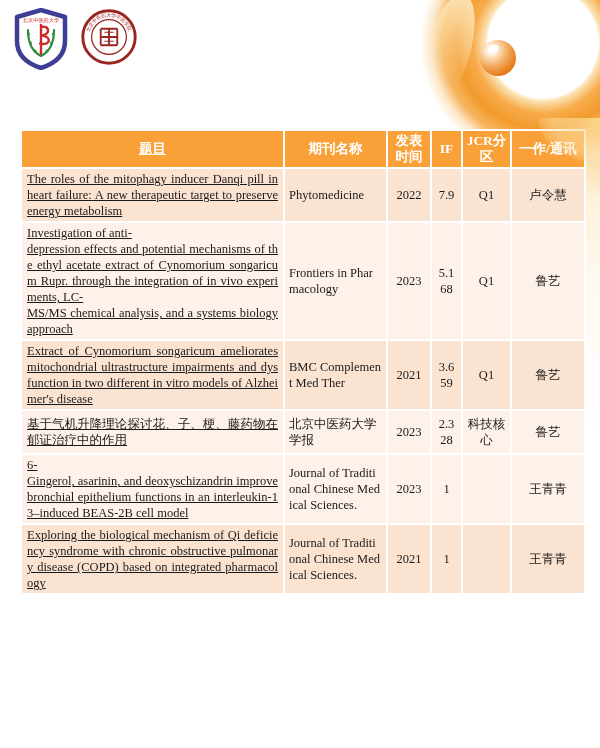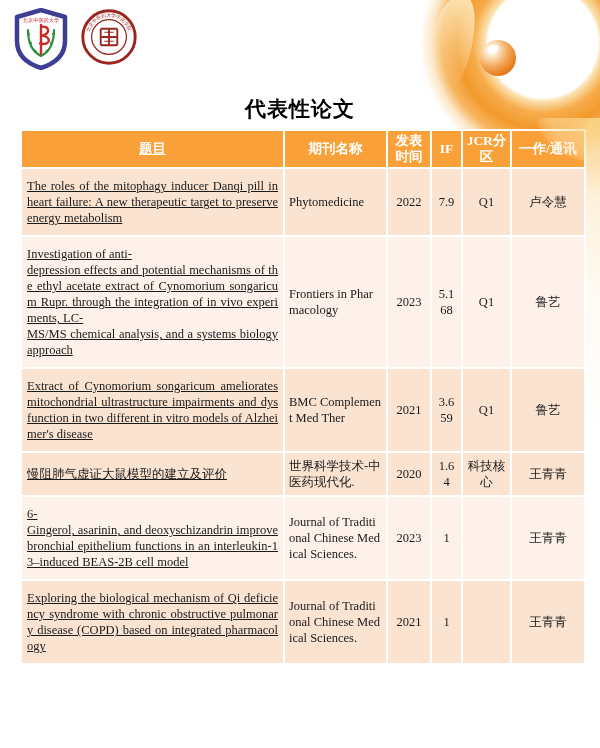--- a/index.html
+++ b/index.html
@@ -61,21 +61,21 @@
     background:var(--header-bg,#F9A138); color:var(--header-text,#FFFFFF);
     font-weight:bold; font-size:13.5px; line-height:1.2; padding:2px 1px;
     text-align:center; vertical-align:middle; word-break:break-all;
   }
   td{
     font-size:12.5px; line-height:1.28; color:var(--body-text,#1A1A1A);
     padding:5px 4px; text-align:center; vertical-align:middle; word-break:break-all;
   }
   tr.odd td{background:var(--row-odd,#FBE3D2);}
   tr.even td{background:var(--row-even,#FDF1EA);}
-  td.col-title{text-align:justify; white-space:pre-line; padding:9px 5px;}
+  td.col-title{text-align:justify; white-space:pre-line; padding:2px 5px;}
   td.col-journal{text-align:left;}
   .col-title{width:259px;text-decoration:underline;}
   .col-journal{width:99px;}
   .col-year{width:40px;text-align:center;}
   .col-if{width:27px;}
   .col-jcr{width:45px;}
   .col-author{width:70px;}
 </style>
 </head>
 <body>
@@ -108,21 +108,20 @@
           <path id="arcTop" d="M 8.5,28 A 19.5,19.5 0 1 1 47.5,28"></path>
         </defs>
       <text font-size="4.6" fill="#9A2620" font-family="Liberation Sans, sans-serif">
         <textPath href="#arcTop" startOffset="8%">北京中医药大学中药学院</textPath>
       </text>
       <path d="M20 20 H36 M20 28 H36 M20 36 H36 M20 20 V36 M28 20 V36 M36 20 V36" stroke="#9A2620" stroke-width="1.8" fill="none"></path>
       <path d="M23.5 23.5 H32.5 M23.5 32 H32.5" stroke="#9A2620" stroke-width="1" fill="none"></path>
     </svg>
   </div>
 
-  <h1 class="page-title">代表性论文</h1>
 
   <div class="table-wrap">
     <table class="papers">
       <thead>
           <tr>
             <th class="col-title">题目</th>
             <th class="col-journal">期刊名称</th>
             <th class="col-year">发表时间</th>
             <th class="col-if">IF</th>
             <th class="col-jcr">JCR分区</th>
@@ -149,27 +148,27 @@
             <td class="col-author">鲁艺</td>
           </tr>
           <tr class="odd">
             <td class="col-title">Extract of Cynomorium songaricum ameliorates mitochondrial ultrastructure impairments and dysfunction in two different in vitro models of Alzheimer's disease</td>
             <td class="col-journal">BMC Complement Med Ther</td>
             <td class="col-year">2021</td>
             <td class="col-if">3.659</td>
             <td class="col-jcr">Q1</td>
             <td class="col-author">鲁艺</td>
           </tr>
-          <tr class="odd">
-            <td class="col-title">慢阻肺气虚证大鼠模型的建立及评价</td>
-            <td class="col-journal">世界科学技术-中医药现代化.</td>
-            <td class="col-year">2020</td>
-            <td class="col-if">1.64</td>
+          <tr class="even">
+            <td class="col-title">基于气机升降理论探讨花、子、梗、藤药物在郁证治疗中的作用</td>
+            <td class="col-journal">北京中医药大学学报</td>
+            <td class="col-year">2023</td>
+            <td class="col-if">2.328</td>
             <td class="col-jcr">科技核心</td>
-            <td class="col-author">王青青</td>
+            <td class="col-author">鲁艺</td>
           </tr>
           <tr class="even">
             <td class="col-title">6-
 Gingerol, asarinin, and deoxyschizandrin improve bronchial epithelium functions in an interleukin-13–induced BEAS-2B cell model</td>
             <td class="col-journal">Journal of Traditional Chinese Medical Sciences.</td>
             <td class="col-year">2023</td>
             <td class="col-if">1</td>
             <td class="col-jcr"></td>
             <td class="col-author">王青青</td>
           </tr>

